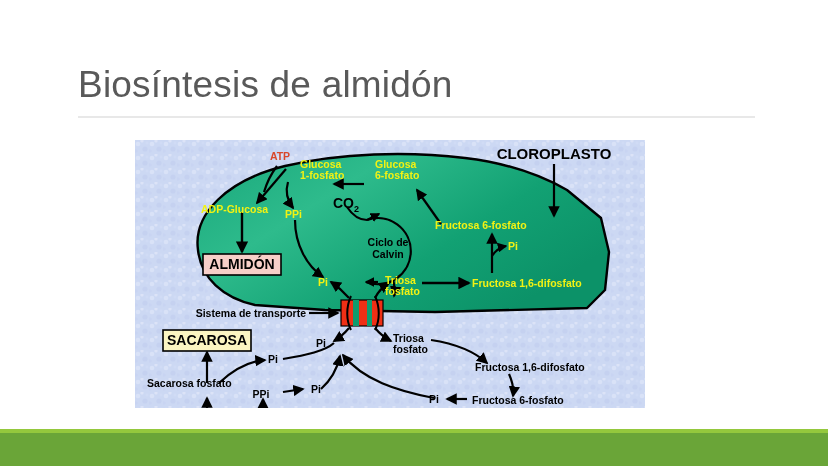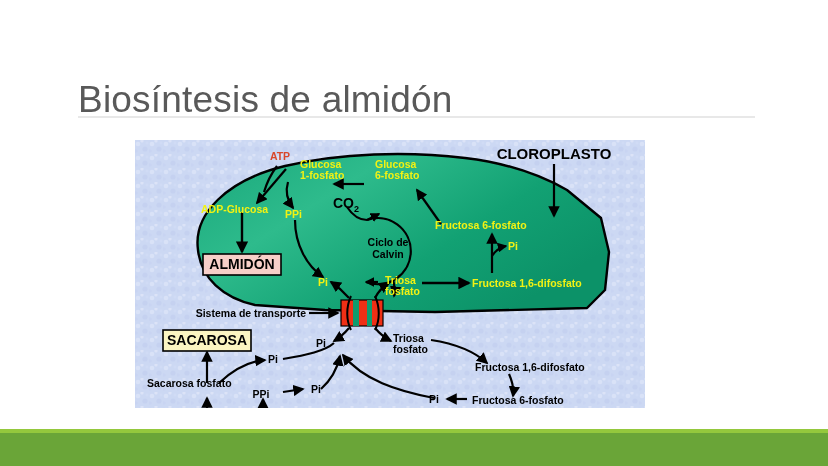--- a/index.html
+++ b/index.html
@@ -24,21 +24,20 @@
   #slide-title {
     position: absolute;
     left: 78px;
     top: 62px;
     font-size: 37px;
     line-height: 46px;
     color: #595959;
     font-weight: 400;
     letter-spacing: 0.2px;
     white-space: nowrap;
-    margin-top: 15px;
   }
   #title-rule {
     position: absolute;
     left: 78px;
     top: 116px;
     width: 677px;
     height: 2px;
     background: #e8e8e8;
   }
   

